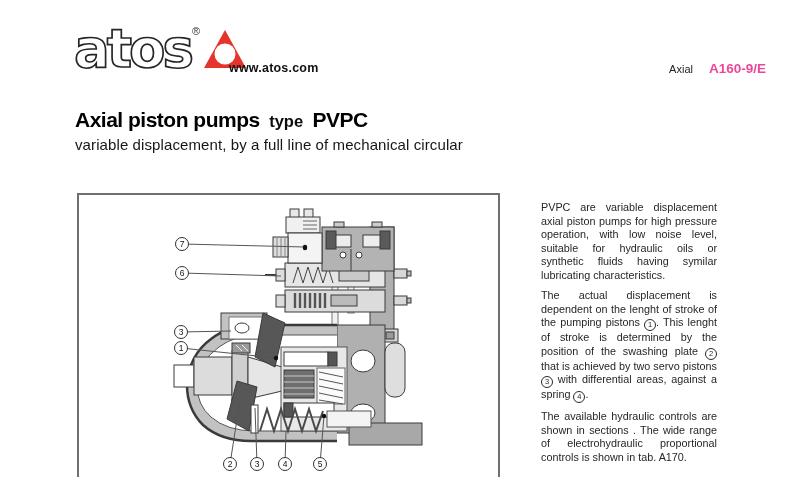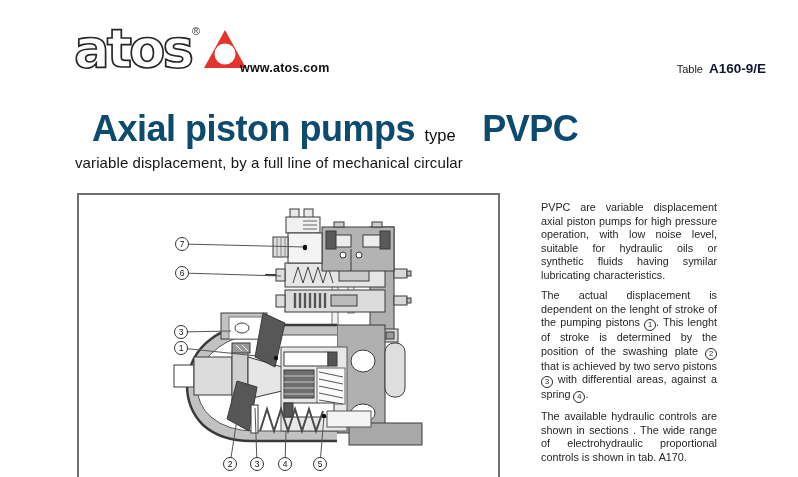--- a/index.html
+++ b/index.html
@@ -1,29 +1,29 @@
 <!DOCTYPE html>
 <html><head>
 <meta charset="utf-8">
 <style>
   html,body{margin:0;padding:0;background:#fff;}
   .page{position:relative;width:798px;height:477px;background:#fff;overflow:hidden;
         font-family:"Liberation Sans",sans-serif;color:#1e1e1e;padding-left:12px;}
 
   
   .logo{position:absolute;left:73px;top:18px;width:175px;height:60px;}
-  .website{position:absolute;left:240px;top:61px;font-size:12.5px;font-weight:bold;color:#111;letter-spacing:.2px;}
+  .website{position:absolute;left:229px;top:61px;font-size:12.5px;font-weight:bold;color:#111;letter-spacing:.2px;}
   .tableref{position:absolute;right:44px;top:61px;font-size:11px;color:#222;}
-  .tableref .code{font-size:13.5px;font-weight:bold;color:#0f172a;margin-left:6px;}
+  .tableref .code{font-size:13.5px;font-weight:bold;color:#ec4899;margin-left:16px;}
 
   
   .titleblock{position:absolute;left:75px;top:108px;}
   .titleline{white-space:nowrap;}
-  .title-main,.title-series{font-size:36px;font-weight:bold;color:#0c4a6e;letter-spacing:-0.5px;margin-left:17px;}
-  .title-type{font-size:16.5px;font-weight:normal;color:#0d0d0d;margin:0 5px;}
+  .title-main,.title-series{font-size:21px;font-weight:bold;color:#000000;letter-spacing:-0.5px;}
+  .title-type{font-size:16.5px;font-weight:bold;color:#0d0d0d;margin:0 5px;}
   .subtitle{font-size:15px;color:#161616;margin-top:4px;letter-spacing:.1px;}
 
   
   .figure{position:absolute;left:77px;top:193px;width:419px;height:300px;border:2px solid #6f6f6f;background:#fff;}
   .figure svg{position:absolute;left:0;top:0;}
 
   
   .desc{position:absolute;left:534px;top:194px;width:190px;font-size:10.8px;line-height:13.5px;
         text-align:justify;color:#262626;}
   .desc .para{margin:7px;}
@@ -39,21 +39,21 @@
   <svg class="logo" viewBox="0 0 175 60">
     <text x="1" y="49" font-family="'DejaVu Sans',sans-serif" font-size="53" font-weight="bold" fill="#ffffff" stroke="#262626" stroke-width="1.7" letter-spacing="-3">atos</text>
     <text x="119" y="17" font-size="11" fill="#333">®</text>
     <g transform="translate(131,12)">
       <polygon points="21,0 42,38 0,38" fill="#e5342b"></polygon>
       <circle cx="21" cy="24" r="10.5" fill="#ffffff"></circle>
     </g>
   </svg>
   <div class="website">www.atos.com</div>
   <div class="tableref">
-    <span>Table</span><span class="code">A160-9/E</span>
+    <span>Axial</span><span class="code">A160-9/E</span>
   </div>
 
   <div class="titleblock">
     <div class="titleline">
       <span class="title-main">Axial piston pumps</span>
       <span class="title-type">type</span>
       <span class="title-series">PVPC</span>
     </div>
     <div class="subtitle">variable displacement, by a full line of mechanical circular</div>
   </div>

